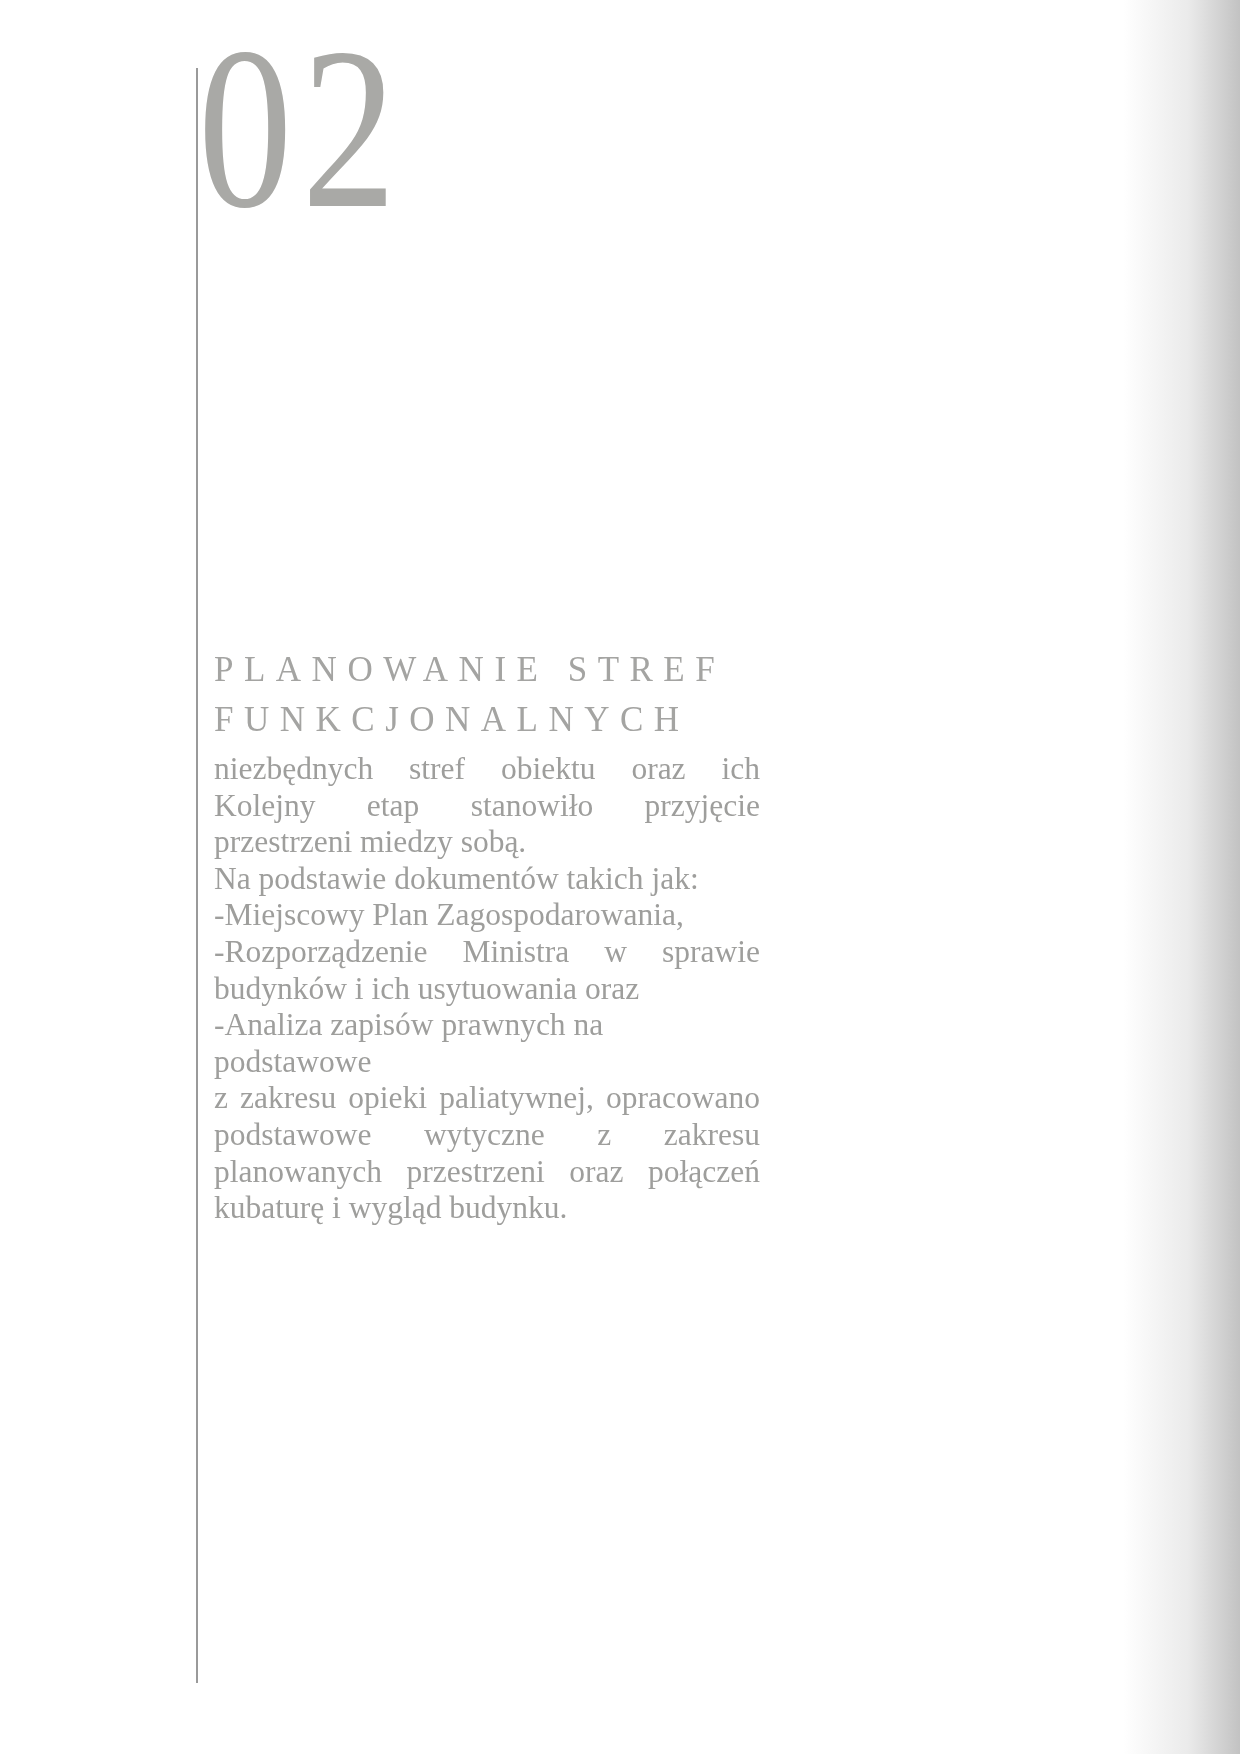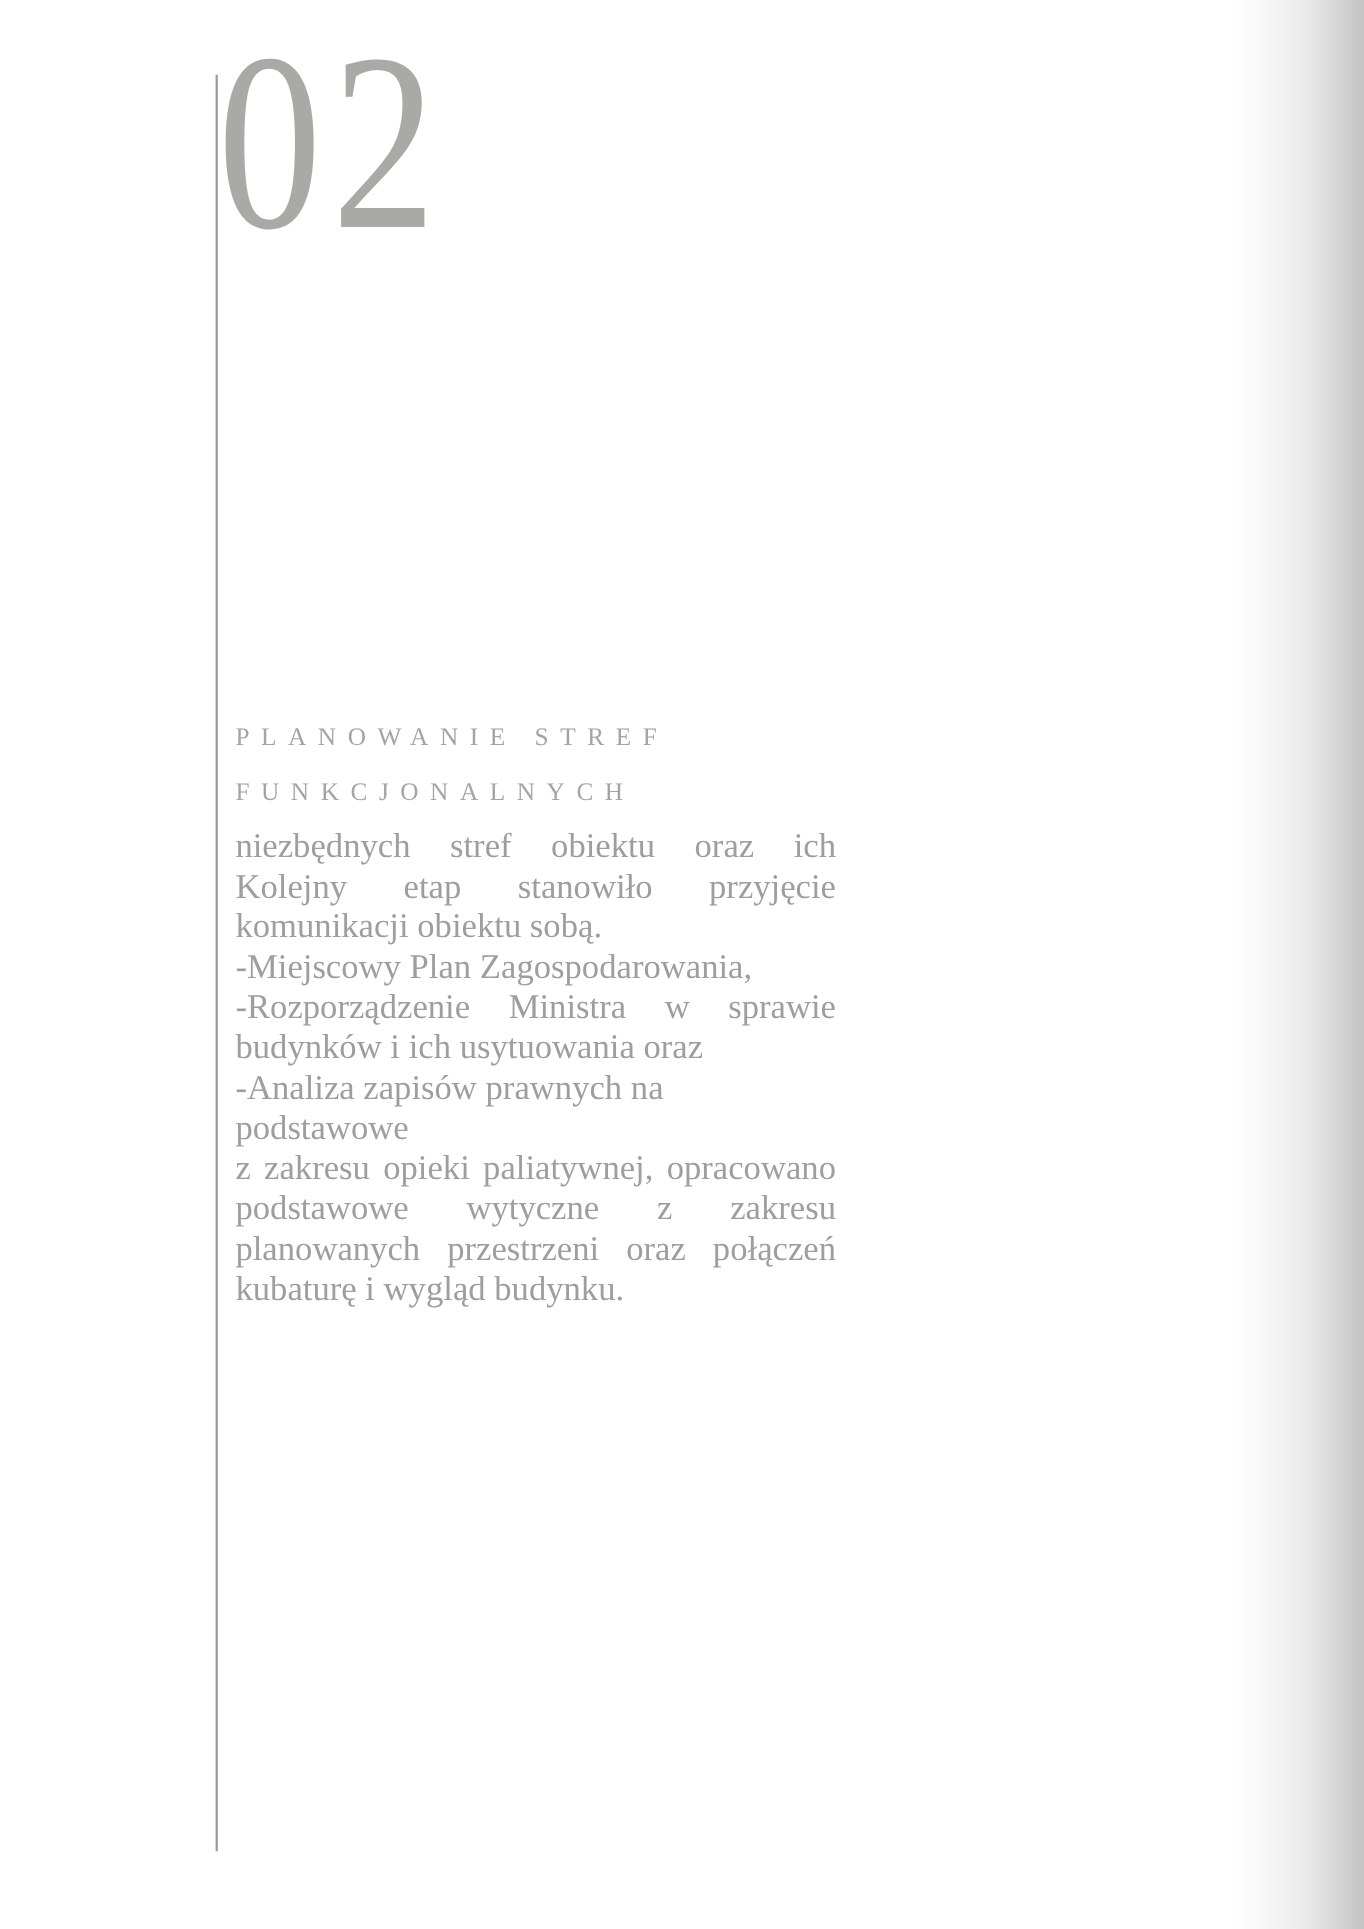--- a/index.html
+++ b/index.html
@@ -42,21 +42,21 @@
     white-space:nowrap;
   }
   
   .text-column{
     position:absolute;
     left:214px;top:645px;
     width:546px;
   }
   .section-title{
     color:#a4a4a2;
-    font-size:23px;
+    font-size:35px;
     line-height:50px;
     letter-spacing:10.5px;
     white-space:nowrap;
   }
   .body-text{
     margin-top:6px;
     color:#9e9e9c;
     font-size:31.5px;
     line-height:36.6px;
   }
@@ -80,21 +80,22 @@
 
   <div class="text-column">
 
     <div class="section-title">PLANOWANIE STREF</div>
 
     <div class="section-title">FUNKCJONALNYCH</div>
 
     <div class="body-text">
       <div class="line j">niezbędnych stref obiektu oraz ich</div>
       <div class="line j">Kolejny etap stanowiło przyjęcie</div>
-      <div class="line">komunikacji obiektu sobą.</div>
+      <div class="line">przestrzeni miedzy sobą.</div>
+      <div class="line">Na podstawie dokumentów takich jak:</div>
       <div class="line">-Miejscowy Plan Zagospodarowania,</div>
       <div class="line j">-Rozporządzenie Ministra w sprawie</div>
       <div class="line">budynków i ich usytuowania oraz</div>
       <div class="line">-Analiza zapisów prawnych na podstawowe</div>
       <div class="line j">z zakresu opieki paliatywnej, opracowano</div>
       <div class="line j">podstawowe wytyczne z zakresu</div>
       <div class="line j">planowanych przestrzeni oraz połączeń</div>
       <div class="line">kubaturę i wygląd budynku.</div>
     </div>
 

